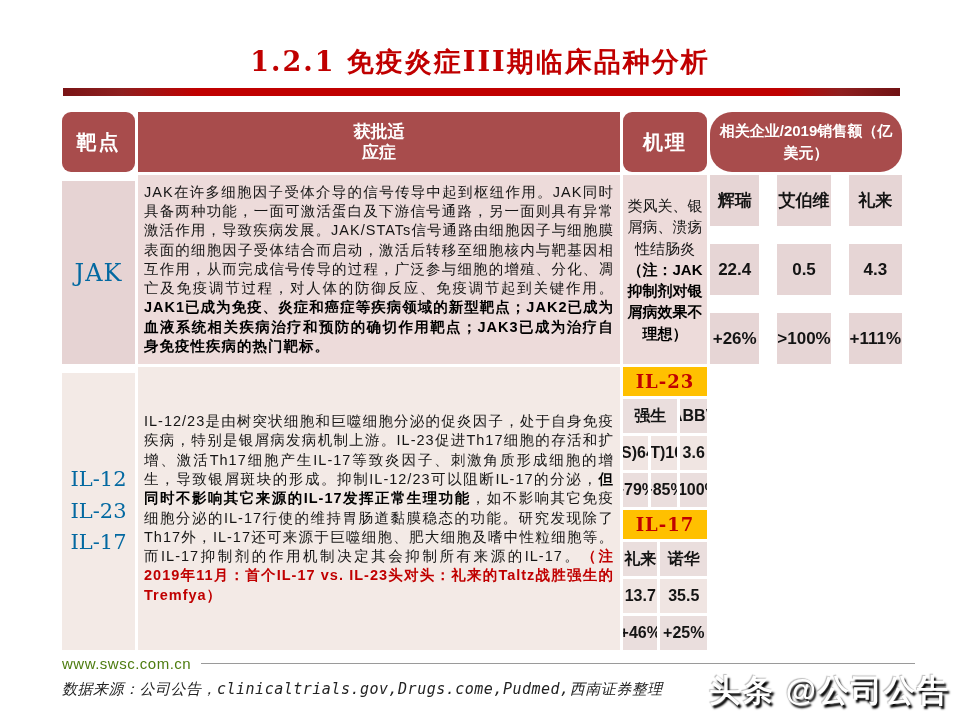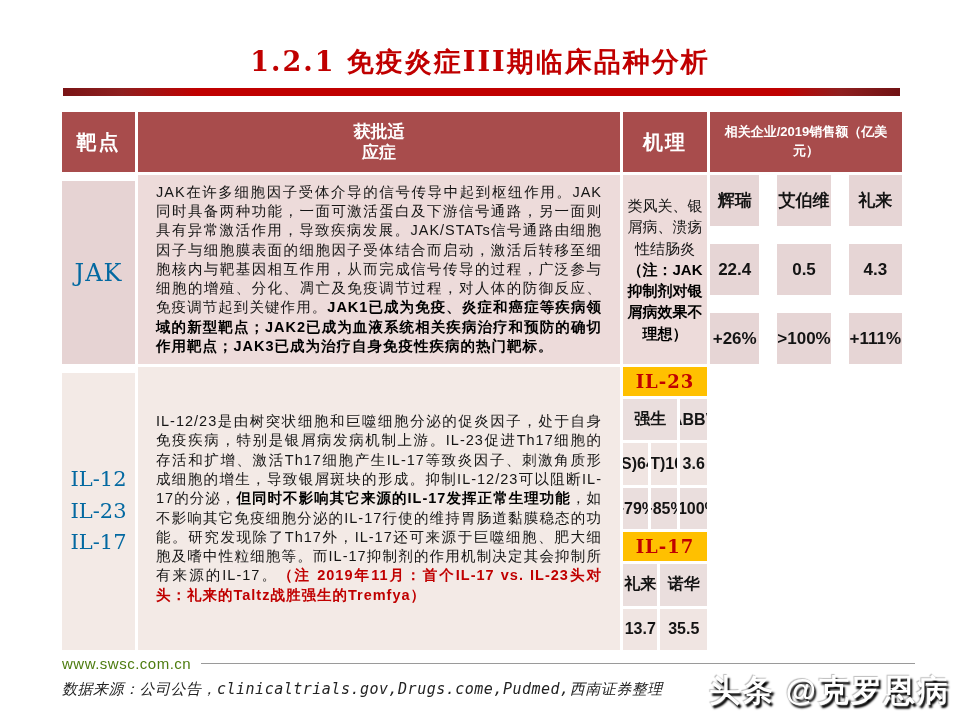--- a/index.html
+++ b/index.html
@@ -9,36 +9,36 @@
   .title{position:absolute;top:44px;left:0;width:100%;text-align:center;
          font-family:"DejaVu Serif","Liberation Serif",serif;
          font-size:27px;font-weight:bold;color:#c00000;letter-spacing:2px;}
   .rule{position:absolute;top:88px;left:63px;width:837px;height:8px;
         background:linear-gradient(90deg,#7a1416 0%,#8e1f1f 7%,#c00000 16%,#c00000 86%,#8e1f1f 93%,#701214 100%);}
 
   .tbl{position:absolute;top:112px;left:62px;width:840px;display:flex;flex-direction:column;gap:3px;}
   .grid-cols{display:grid;grid-template-columns:73px 482px 84px 1fr;gap:3px;}
   .thead{height:60px;}
   .hc{background:#a84c4c;color:#ffffff;font-weight:bold;display:flex;align-items:center;justify-content:center;text-align:center;overflow:hidden;}
-  .hc-target,.hc-mech{font-size:20px;letter-spacing:2px;}
+  .hc-target,.hc-mech{font-size:20px;letter-spacing:2px;border-radius:9px;}
   .hc-ind{font-size:17px;line-height:1.25;}
   .hc-ind .wrapbox{width:3.4em;}
-  .hc-comp{font-size:13px;line-height:1.45;padding:0 6px;}
+  .hc-comp{font-size:15px;line-height:1.45;padding:0 6px;border-radius:22px;}
 
   .row-jak{height:189px;}
   .row-il{height:283px;}
   .cell{display:flex;align-items:center;justify-content:center;overflow:hidden;}
 
   .target-cell{background:#e6d3d3;color:#0369a1;font-weight:normal;
                font-family:"DejaVu Serif","Liberation Serif",serif;margin-top:6px;}
   .target-jak{font-size:24px;letter-spacing:1px;}
   .target-il{font-size:21px;line-height:1.5;flex-direction:column;background:#f3eae6;}
   .target-il span{display:block;}
 
-  .mech{background:#eddbda;padding:4px 18px;font-size:14.5px;line-height:1.33;
+  .mech{background:#eddbda;padding:4px 6px;font-size:14.5px;line-height:1.33;
         color:#151515;text-align:justify;letter-spacing:1px;}
   .mech .inner{width:100%;}
   .mech b{color:#000;}
   .row-il .mech,.row-il .ind{background:#f3eae6;}
 
   .ind{background:#eddbda;padding:4px 4px;text-align:center;font-size:15px;line-height:1.42;
        color:#151515;flex-direction:column;}
   .note{color:#c00000;font-weight:bold;}
   .note-block{display:block;color:#000000;font-weight:bold;}
 
@@ -136,25 +136,29 @@
         </div>
         <div class="band">IL-17</div>
         <div class="srow srow-2">
           <div class="sc2">礼来</div>
           <div class="sc2">诺华</div>
         </div>
         <div class="srow srow-2">
           <div class="sc2 lighter">13.7</div>
           <div class="sc2 lighter">35.5</div>
         </div>
+        <div class="srow srow-2">
+          <div class="sc2">+46%</div>
+          <div class="sc2">+25%</div>
+        </div>
       </div>
     </div>
 
   </div>
 
   <div class="footer-url-line">
     <span class="footer-url">www.swsc.com.cn</span>
     <div class="footer-hr"></div>
   </div>
   <div class="footer-src">数据来源：公司公告，clinicaltrials.gov,Drugs.come,Pudmed,西南证券整理</div>
-  <div class="watermark">头条 @克罗恩病</div>
+  <div class="watermark">头条 @公司公告</div>
 
 </div>
 
 </body></html>

